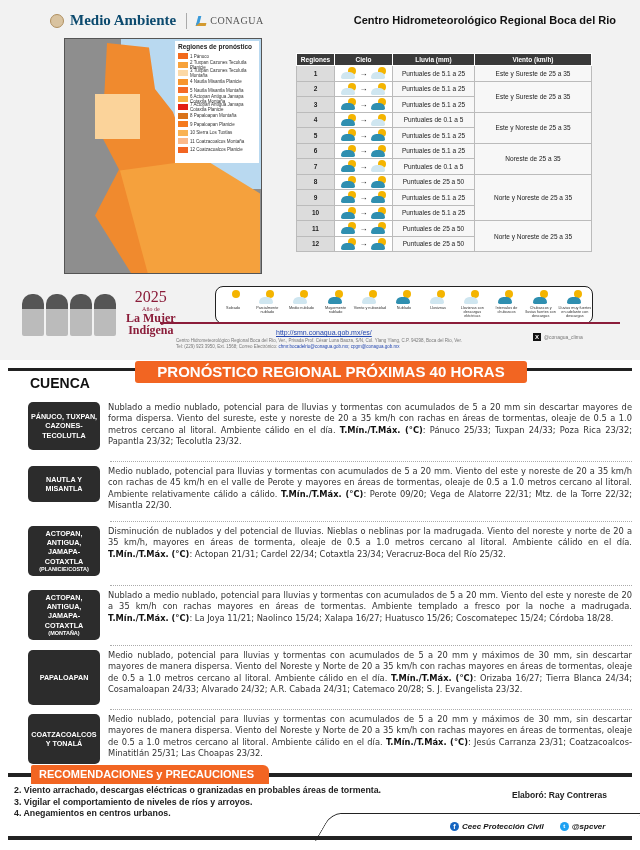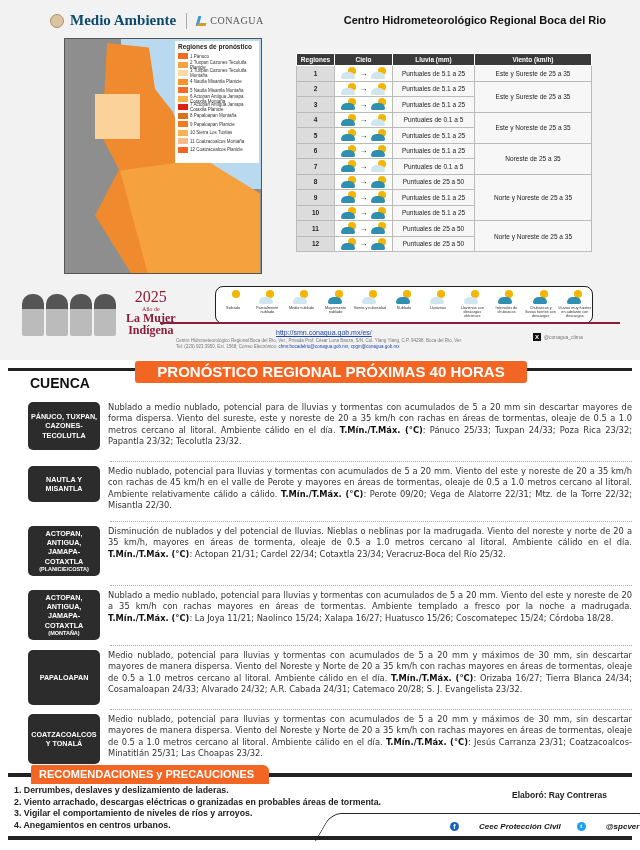--- a/index.html
+++ b/index.html
@@ -4,21 +4,21 @@
 <style>
   * { box-sizing: border-box; margin: 0; padding: 0; }
   body { width: 640px; height: 850px; background: #ffffff; font-family: "DejaVu Sans", sans-serif; position: relative; overflow: hidden; color: #222; }
   .top { position: absolute; left: 0; top: 0; width: 640px; height: 360px; background: #f2f2f2; }
   .logos { position: absolute; left: 50px; top: 12px; display: flex; align-items: center; gap: 6px; }
   .seal { width: 14px; height: 14px; border-radius: 50%; background: #d9c3a0; border: 1px solid #b09060; }
   .ma { font-family: "Liberation Serif", serif; font-weight: bold; font-size: 15px; color: #0c4a6e; }
   .sep { width: 1px; height: 16px; background: #aaa; margin: 0 4px; }
   .cona { font-family: "Liberation Serif", serif; font-size: 10px; color: #555; letter-spacing: 0.5px; display: flex; align-items: center; gap: 3px; }
   .cona-mark { width: 10px; height: 10px; border-left: 3px solid #3a9ad9; border-bottom: 3px solid #d39a30; transform: skewX(-15deg); }
-  .hdr1 { position: absolute; right: 34px; top: 14px; font-family: "Liberation Sans", sans-serif; font-weight: bold; font-size: 11px; color: #111; }
+  .hdr1 { position: absolute; right: 24px; top: 14px; font-family: "Liberation Sans", sans-serif; font-weight: bold; font-size: 11px; color: #111; }
   .hdr2 { position: absolute; right: 28px; top: 26px; font-family: "Liberation Sans", sans-serif; font-size: 10.5px; color: #111; }
 
   .map { position: absolute; left: 64px; top: 38px; width: 198px; height: 236px; background: #8e8e8e; border: 1px solid #555; overflow: hidden; }
   .map-sea { position: absolute; right: 0; top: 0; width: 140px; height: 150px; background: #b9d9f0; }
   .map-land { position: absolute; left: 18px; top: 4px; width: 120px; height: 230px; background: #f08a2e; clip-path: polygon(20% 0, 55% 2%, 60% 20%, 75% 30%, 85% 45%, 100% 60%, 100% 100%, 40% 100%, 10% 75%, 30% 55%, 15% 40%, 18% 20%); }
   .map-land2 { position: absolute; left: 55px; top: 120px; width: 140px; height: 115px; background: #f5a13d; clip-path: polygon(0 10%, 60% 0, 100% 30%, 100% 100%, 20% 100%); }
   .map-pale { position: absolute; left: 30px; top: 55px; width: 45px; height: 45px; background: #fbd39a; }
   .legend { position: absolute; left: 110px; top: 2px; width: 84px; height: 122px; background: #fff; padding: 2px 3px; font-family: "Liberation Sans", sans-serif; }
   .legend-title { font-size: 6.5px; font-weight: bold; color: #222; margin-bottom: 2px; }
   .legend-item { display: flex; align-items: center; gap: 2px; height: 8.5px; font-size: 4.5px; color: #333; }
@@ -67,21 +67,21 @@
   .text { margin-left: 8px; font-size: 8.3px; line-height: 11.3px; color: #333; text-align: justify; font-family: "DejaVu Sans", sans-serif; }
   .text b { color: #111; }
   .dots { position: absolute; left: 110px; width: 522px; border-top: 1px dotted #aaa; }
 
   .rec-band { position: absolute; left: 8px; top: 773px; width: 624px; height: 4px; background: #222; }
   .rec { position: absolute; left: 14px; top: 765px; width: 238px; height: 19px; background: #f26522; color: #fff; font-family: "Liberation Sans", sans-serif; font-weight: bold; font-size: 11px; line-height: 19px; padding-left: 8px; border-radius: 2px 6px 0 0; margin-left: 17px; }
   .recs { position: absolute; left: 14px; top: 785px; font-family: "Liberation Sans", sans-serif; font-weight: bold; font-size: 8.8px; color: #222; line-height: 11.5px; }
   .elab { position: absolute; left: 512px; top: 790px; font-family: "Liberation Sans", sans-serif; font-weight: bold; font-size: 8.5px; color: #222; }
   .social { position: absolute; left: 323px; top: 813px; width: 310px; height: 28px; border-top: 1.5px solid #222; border-left: 1.5px solid #222; border-radius: 10px 0 0 0; transform: skewX(-30deg); }
   .soc-items { position: absolute; left: 450px; top: 822px; display: flex; gap: 16px; font-family: "Liberation Sans", sans-serif; font-weight: bold; font-style: italic; font-size: 8px; color: #111; }
-  .soc { display: flex; align-items: center; gap: 20px; }
+  .soc { display: flex; align-items: center; gap: 3px; }
   .fb { width: 9px; height: 9px; border-radius: 50%; background: #1565c0; color: #fff; font-size: 7px; text-align: center; line-height: 9px; font-style: normal; }
   .tw { width: 9px; height: 9px; border-radius: 50%; background: #1da1f2; color: #fff; font-size: 6px; text-align: center; line-height: 9px; font-style: normal; }
   .bottom-band { position: absolute; left: 8px; top: 836px; width: 624px; height: 4px; background: #222; }
 </style>
 </head>
 <body>
 
 <div class="top">
   <div class="logos">
     <div class="seal"></div>
@@ -529,21 +529,20 @@
       <div class="label" style="height: 50px;">
         <div>COATZACOALCOS Y TONALÁ</div>
       </div>
       <div class="text"><span>Medio nublado, potencial para lluvias y tormentas con acumulados de 5 a 20 mm y máximos de 30 mm, sin descartar mayores de manera dispersa. Viento del Noreste y Norte de 20 a 35 km/h con rachas mayores en áreas de tormentas, oleaje de 0.5 a 1.0 metros cercano al litoral. Ambiente cálido en el día.</span> <b>T.Mín./T.Máx. (°C)</b><span>: Jesús Carranza 23/31; Coatzacoalcos-Minatitlán 25/31; Las Choapas 23/32.</span></div>
     </div>
   </div>
 
 <div class="rec-band"></div>
 <div class="rec">RECOMENDACIONES y PRECAUCIONES</div>
 <div class="recs">
-  <div>1.  Derrumbes, deslaves y deslizamiento de laderas.</div>
   <div>2.  Viento arrachado, descargas eléctricas o granizadas en probables áreas de tormenta.</div>
   <div>3.  Vigilar el comportamiento de niveles de ríos y arroyos.</div>
   <div>4.  Anegamientos en centros urbanos.</div>
 </div>
 <div class="elab">Elaboró: Ray Contreras</div>
 <div class="social"></div>
 <div class="soc-items">
   <div class="soc">
       <span class="fb">f</span>
       <span>Ceec Protección Civil</span>

